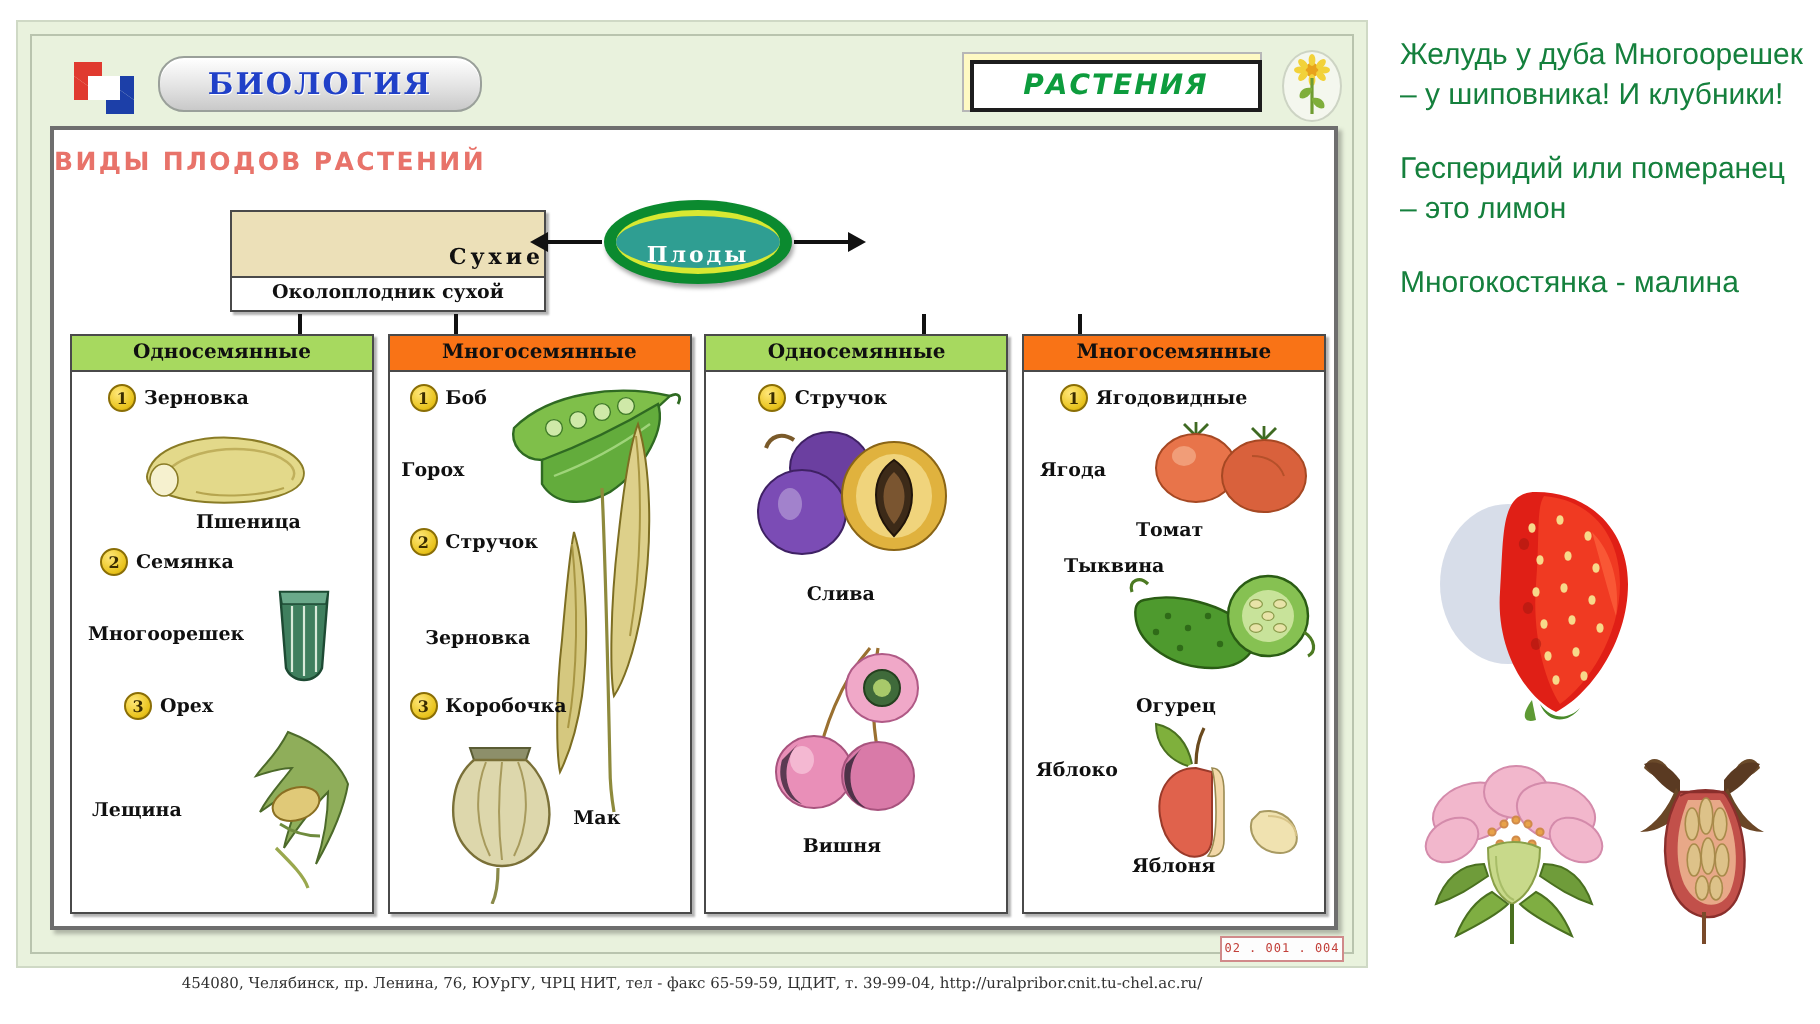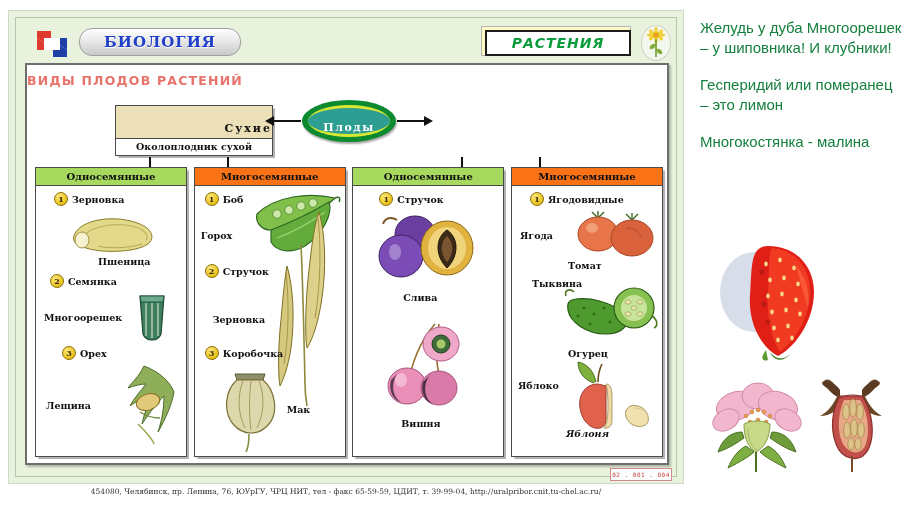--- a/index.html
+++ b/index.html
@@ -471,21 +471,21 @@
 
           <div class="plant-label" style="left:6px;top:194px;">Яблоко</div>
           <svg class="art" style="left:52px;top:172px;" width="92" height="76" viewBox="0 0 92 76">
             <path d="M32 24 C30 14 24 6 14 4 C14 14 20 22 30 25" fill="#7fb03c" stroke="#4a7020" stroke-width="1"></path>
             <path d="M34 24 C34 16 36 10 38 6" fill="none" stroke="#6a4a1e" stroke-width="1.6"></path>
             <path d="M34 26 C22 26 14 36 16 50 C18 64 28 72 36 70 C40 69 42 66 42 60 L42 28 Z" fill="#e0624c" stroke="#9a3a2a" stroke-width="1"></path>
             <path d="M42 26 C46 26 48 30 48 38 L48 62 C48 68 45 71 40 70 C43 66 44 58 44 48 C44 36 43 30 42 26 Z" fill="#f2d8a8" stroke="#9a8a52" stroke-width=".8"></path>
             <path d="M66 48 C74 46 82 50 84 58 C86 66 80 70 72 68 C64 66 60 58 62 52 Z" fill="#f0e2b0" stroke="#a89a62" stroke-width="1"></path>
             <path d="M70 50 C78 50 84 54 84 60" fill="none" stroke="#d8c488" stroke-width="1"></path>
           </svg>
-          <div class="plant-label" style="left:54px;top:242px;font-style:italic;">Яблоня</div>
+          <div class="plant-label" style="left:54px;top:242px;">Яблоня</div>
         </div>
       </div>
 
     </div>
   </div>
 
   <div class="code-box">
     <span>02 . 001 . 004</span>
   </div>
 </div>

